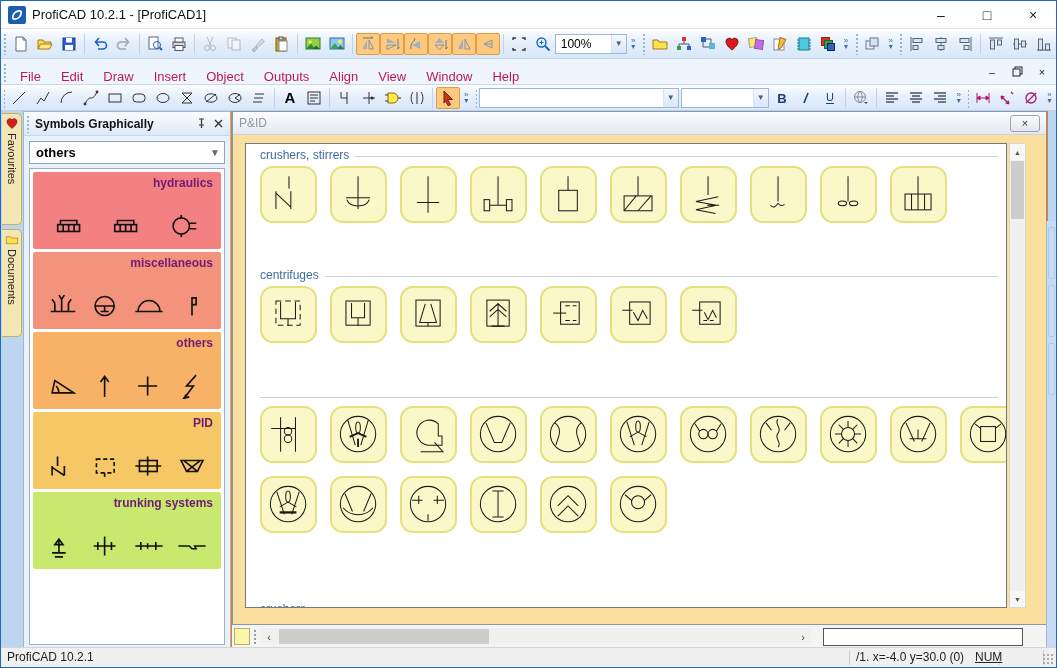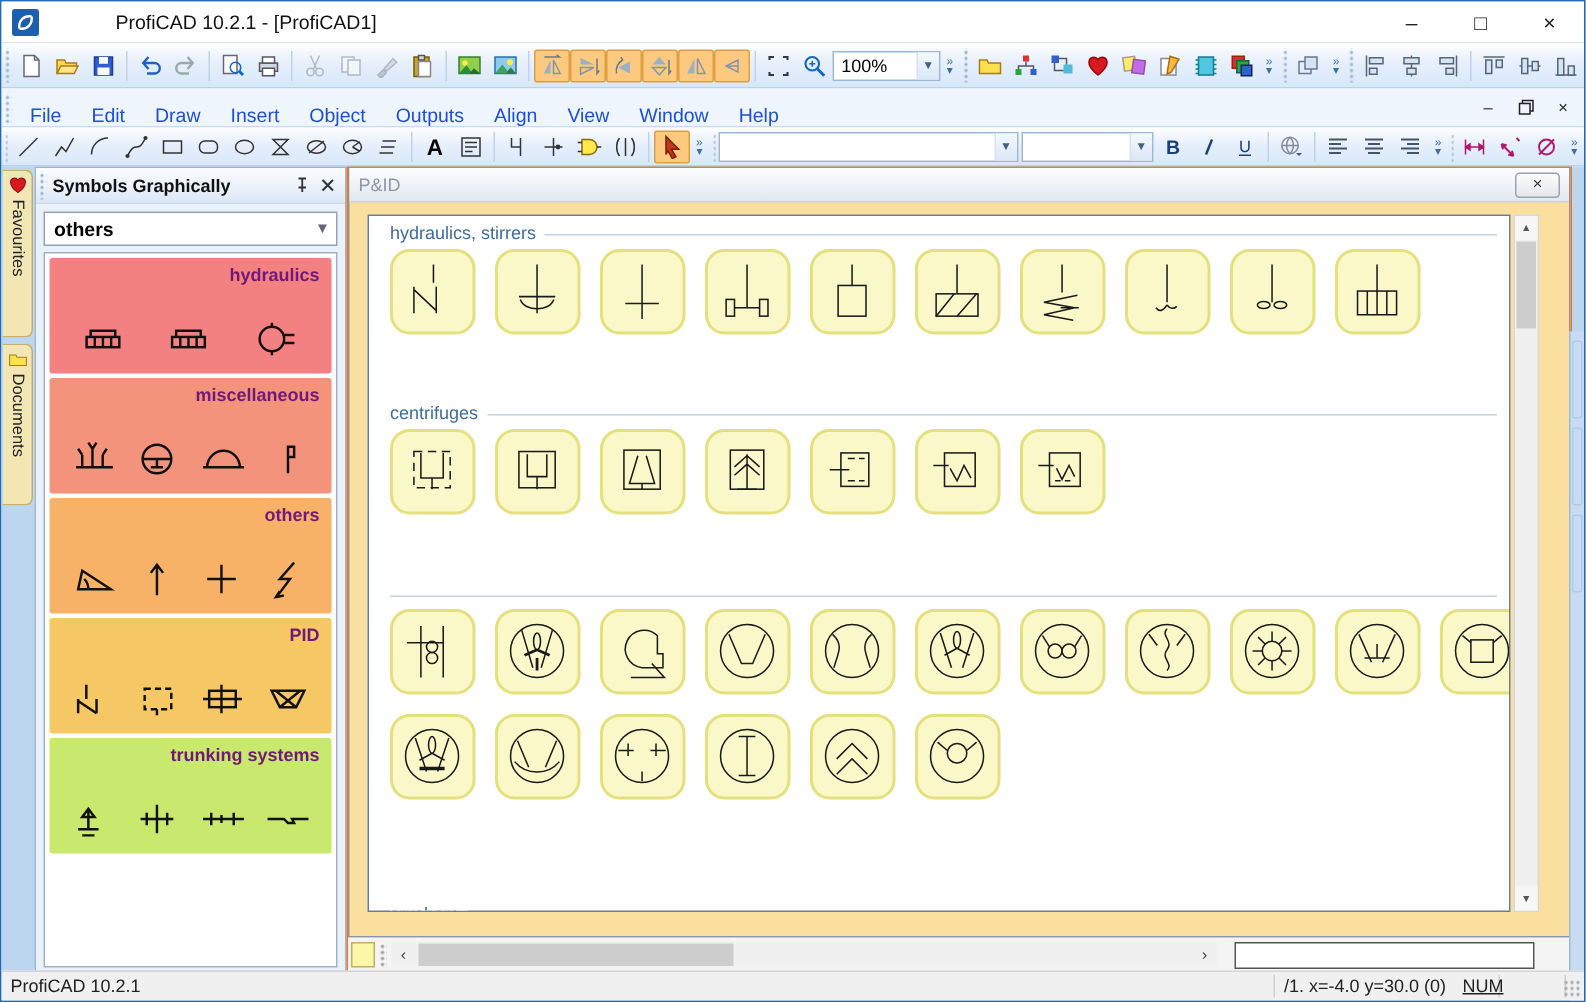--- a/index.html
+++ b/index.html
@@ -1,39 +1,39 @@
 <!DOCTYPE html>
 <html><head>
 <meta charset="utf-8">
 <style>
   html,body{margin:0;padding:0;background:#888;}
   *{box-sizing:border-box;font-family:"Liberation Sans",sans-serif;}
   #app{position:relative;width:1057px;height:668px;background:#fff;border:1px solid #2368B4;overflow:hidden;}
 
   
-  #titlebar{position:absolute;left:0;top:0;width:100%;height:28px;background:#fff;display:flex;align-items:center;border-bottom:1px solid #E4E4E4;gap:45px;}
+  #titlebar{position:absolute;left:0;top:0;width:100%;height:28px;background:#fff;display:flex;align-items:center;border-bottom:1px solid #E4E4E4;}
   #titlebar .logo{width:18px;height:18px;margin:0 6px 0 7px;}
   #titlebar .title{font-size:13px;color:#111;}
   #titlebar .wincontrols{margin-left:auto;display:flex;height:100%;}
   .wc{width:46px;height:100%;display:flex;align-items:center;justify-content:center;font-size:14px;color:#222;}
   
   .tbar{position:absolute;left:0;width:100%;display:flex;align-items:center;background:linear-gradient(#FDFEFF,#E6EFFB 45%,#D8E8F9);border-bottom:1px solid #BDD2EA;}
   #tb1{top:28px;height:30px;}
   #menubar{top:58px;height:26px;background:#EFF5FD;border-bottom:1px solid #C9D9EC;}
   #tb2{top:84px;height:26px;}
   .grip{width:5px;height:80%;margin:0 2px;background-image:radial-gradient(circle,#9AB4D4 35%,transparent 40%);background-size:4px 4px;background-position:0 1px;}
   .tbtn{width:24px;height:22px;display:flex;align-items:center;justify-content:center;border:1px solid transparent;border-radius:2px;flex:none;}
   .tbtn svg{width:16px;height:16px;}
   .tbtn.hl{background:#FCC97E;border-color:#E09E43;}
   .tbtn.dis{opacity:.45;filter:grayscale(1);}
   .tsep{width:1px;height:20px;background:#BFD2E8;margin:0 3px;flex:none;}
   .chev{width:13px;height:22px;display:flex;flex-direction:column;align-items:center;justify-content:center;color:#3C6EA5;font-size:8px;line-height:6px;flex:none;}
   .combo{height:20px;background:#fff;border:1px solid #9DB8D6;display:flex;align-items:center;font-size:12px;padding-left:5px;position:relative;flex:none;}
   .combo .dd{margin-left:auto;width:15px;height:100%;display:flex;align-items:center;justify-content:center;color:#44617F;font-size:8px;border-left:1px solid #D7E2EF;background:linear-gradient(#F4F8FD,#D9E7F7);}
-  .menu-item{padding:17px 10px;font-size:13px;color:#1d4ed8;height:100%;display:flex;align-items:center;}
+  .menu-item{padding:17px 10px;font-size:13px;color:#be185d;height:100%;display:flex;align-items:center;}
   #menubar .mdi-ctrl{margin-left:auto;display:flex;align-items:center;padding-right:6px;gap:9px;}
   .mdi-btn{width:16px;height:14px;display:flex;align-items:center;justify-content:center;font-size:11px;color:#222;}
 
   
   #bodyzone{position:absolute;left:0;top:110px;width:100%;height:537px;background:#BCD6F0;}
   
   #tabstrip{position:absolute;left:0;top:0;width:22px;height:100%;background:#BCD6F0;}
   .vtab{position:absolute;left:1px;width:20px;background:#F3E6B5;border:1px solid #C5AE6B;border-left:none;border-radius:0 5px 5px 0;display:flex;flex-direction:column;align-items:center;padding-top:3px;}
   .vtab .vlabel{writing-mode:vertical-rl;font-size:11px;color:#222;margin-top:3px;}
   .vtab svg{width:14px;height:13px;flex:none;}
@@ -710,21 +710,21 @@
     </div>
 
     <div id="mdi">
       <div id="docwin">
         <div id="doc-title">
           <span class="dtext">P&amp;ID</span>
           <div class="dclose">×</div>
         </div>
         <div id="doc-body">
           <div id="sheet">
-              <div class="sec-label" style="top:4px">hydraulics, stirrers</div>
+              <div class="sec-label" style="top:4px">crushers, stirrers</div>
               <div class="sec-rule" style="top:12px"></div>
               <div class="tile" style="left:14px;top:22px">
         <svg viewBox="0 0 57 57">
                   <path d="M29 9v13M15 25v19M15 27l16 15M31 25v19"></path>
                 </svg>
               </div>
               <div class="tile" style="left:84px;top:22px">
         <svg viewBox="0 0 57 57">
                   <path d="M28 9v35M15 32h26M16 34c3 9 21 9 24 0"></path>
                 </svg>

